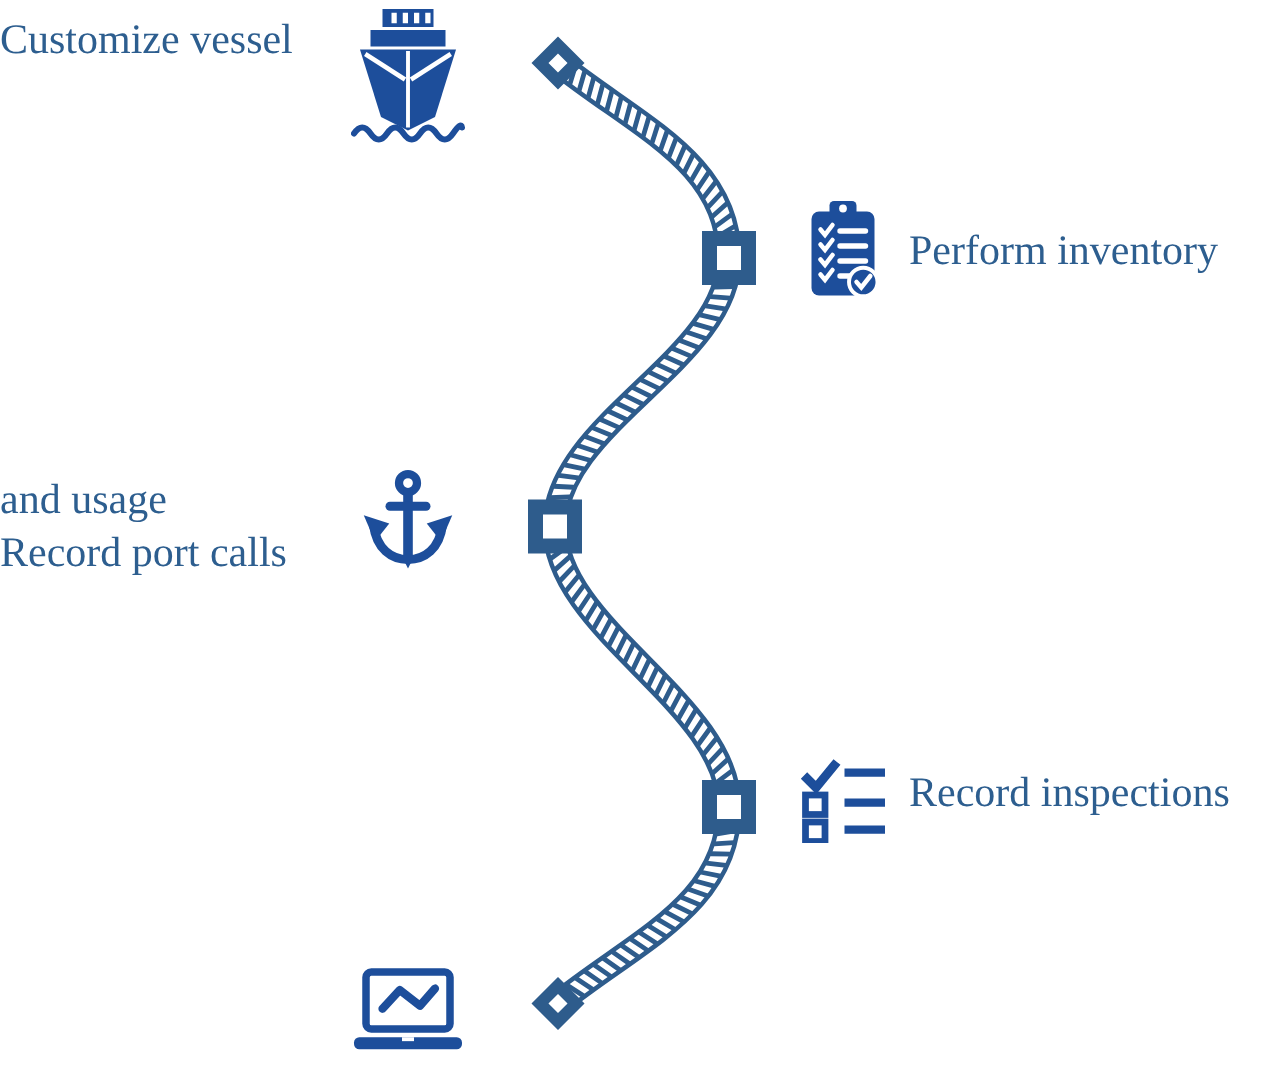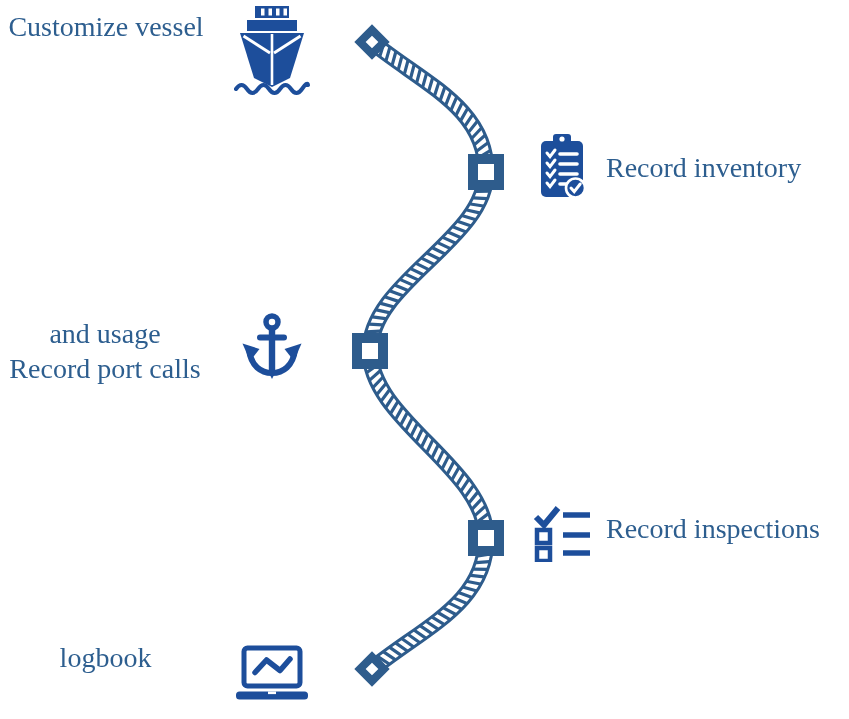--- a/index.html
+++ b/index.html
@@ -4,21 +4,21 @@
 <style>
   html,body{margin:0;padding:0;background:#ffffff;}
   #canvas{
     position:relative;width:849px;height:719px;background:#ffffff;overflow:hidden;
     font-family:"Liberation Serif", serif;
   }
   .lbl{
     position:absolute;color:var(--text,#2D5E8F);font-size:28px;line-height:35px;
     letter-spacing:0px;
   }
-  .lbl.right{text-align:center;}
+  .lbl.right{text-align:left;}
   .lbl.left{text-align:left;white-space:nowrap;}
   .icon{position:absolute;}
   .icon svg{display:block;width:100%;height:100%;}
   #ropeSvg{position:absolute;left:0;top:0;}
 </style>
 </head>
 <body>
 
 <div id="canvas">
 
@@ -180,21 +180,21 @@
         <line x1="20" y1="20" x2="37" y2="20" stroke-width="3.6"></line>
         <line x1="20" y1="30" x2="37" y2="30" stroke-width="3.6"></line>
         <line x1="20" y1="40" x2="37" y2="40" stroke-width="3.6"></line>
         <line x1="20" y1="50" x2="37" y2="50" stroke-width="3.6"></line>
       </g>
       <circle cx="35.5" cy="54" r="9.5" fill="var(--icon)" stroke="#fff" stroke-width="2.6"></circle>
       <path d="M31,54 l3.2,3.6 l6,-7.6" stroke="#fff" stroke-width="3" fill="none" stroke-linecap="round"></path>
     </svg>
   </div>
   <div class="lbl left" style="left:606px;top:150px">
-    <span>Record inventory</span>
+    <span>Perform inventory</span>
   </div>
 
   <div class="lbl right" style="left:0;top:316px;width:210px">
     <div>and usage</div>
     <div>Record port calls</div>
   </div>
   <div class="icon" style="left:242px;top:312px;width:60px;height:74px">
     <svg viewBox="0 0 60 72">
       <circle cx="30" cy="9" r="6" fill="none" stroke="var(--icon)" stroke-width="5.5"></circle>
       <rect x="26.8" y="13" width="6.4" height="46" fill="var(--icon)"></rect>
@@ -216,21 +216,20 @@
         <line x1="30" y1="29" x2="57" y2="29" stroke-width="5.5"></line>
         <line x1="30" y1="47" x2="57" y2="47" stroke-width="5.5"></line>
       </g>
     </svg>
   </div>
   <div class="lbl left" style="left:606px;top:511px">
     <span>Record inspections</span>
   </div>
 
   <div class="lbl right" style="left:0;top:640px;width:211px">
-    <div>logbook</div>
   </div>
   <div class="icon" style="left:235px;top:645px;width:74px;height:57px">
     <svg viewBox="0 0 74 56">
       <rect x="9" y="2.5" width="56" height="38" rx="3.5" fill="none" stroke="var(--icon)" stroke-width="5"></rect>
       <path d="M20,27 L31.5,14.5 L45,25 L55,13.5" fill="none" stroke="var(--icon)" stroke-width="5.5" stroke-linecap="round" stroke-linejoin="round"></path>
       <rect x="1" y="46" width="72" height="8" rx="3.5" fill="var(--icon)"></rect>
       <rect x="33" y="46" width="8" height="2.6" fill="#fff"></rect>
     </svg>
   </div>
 

